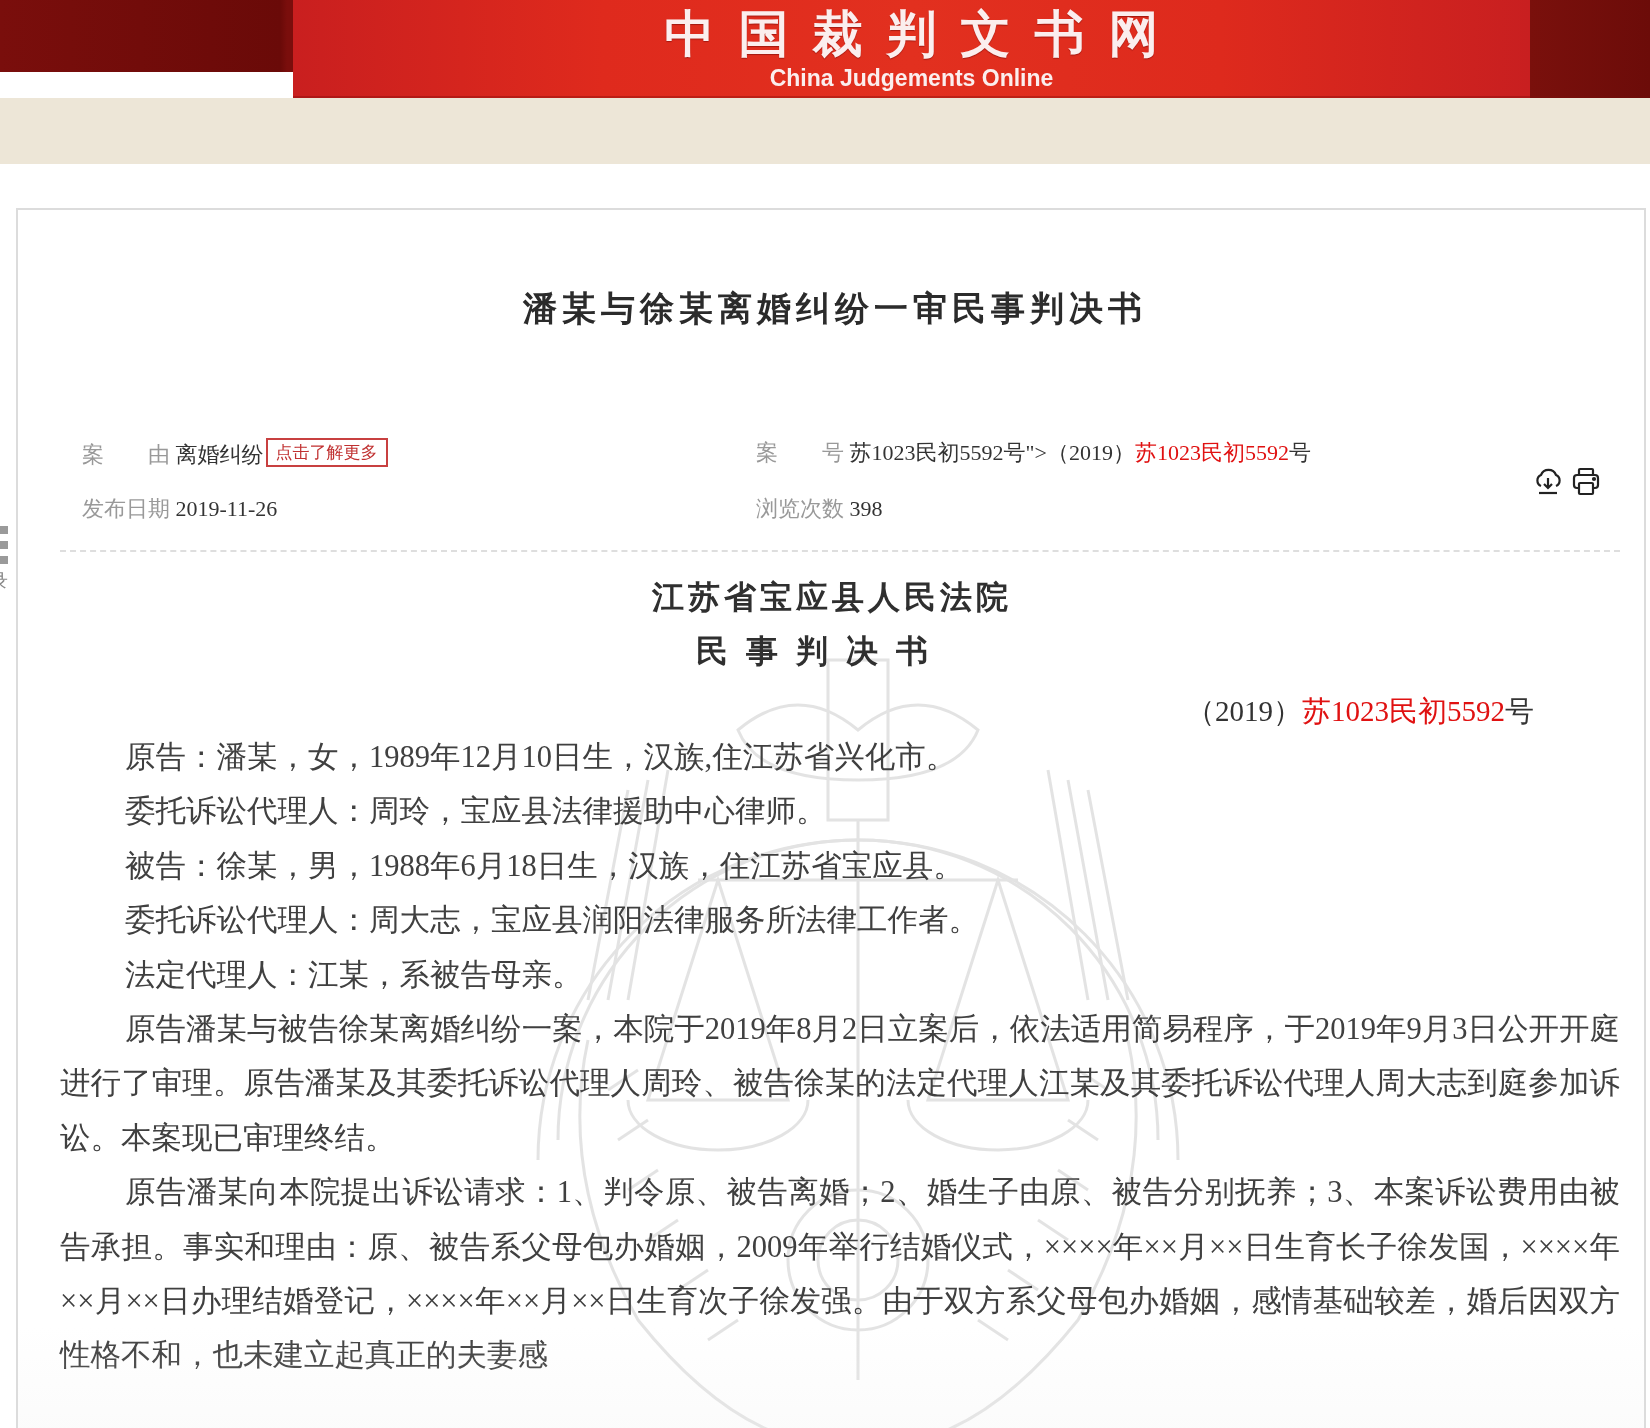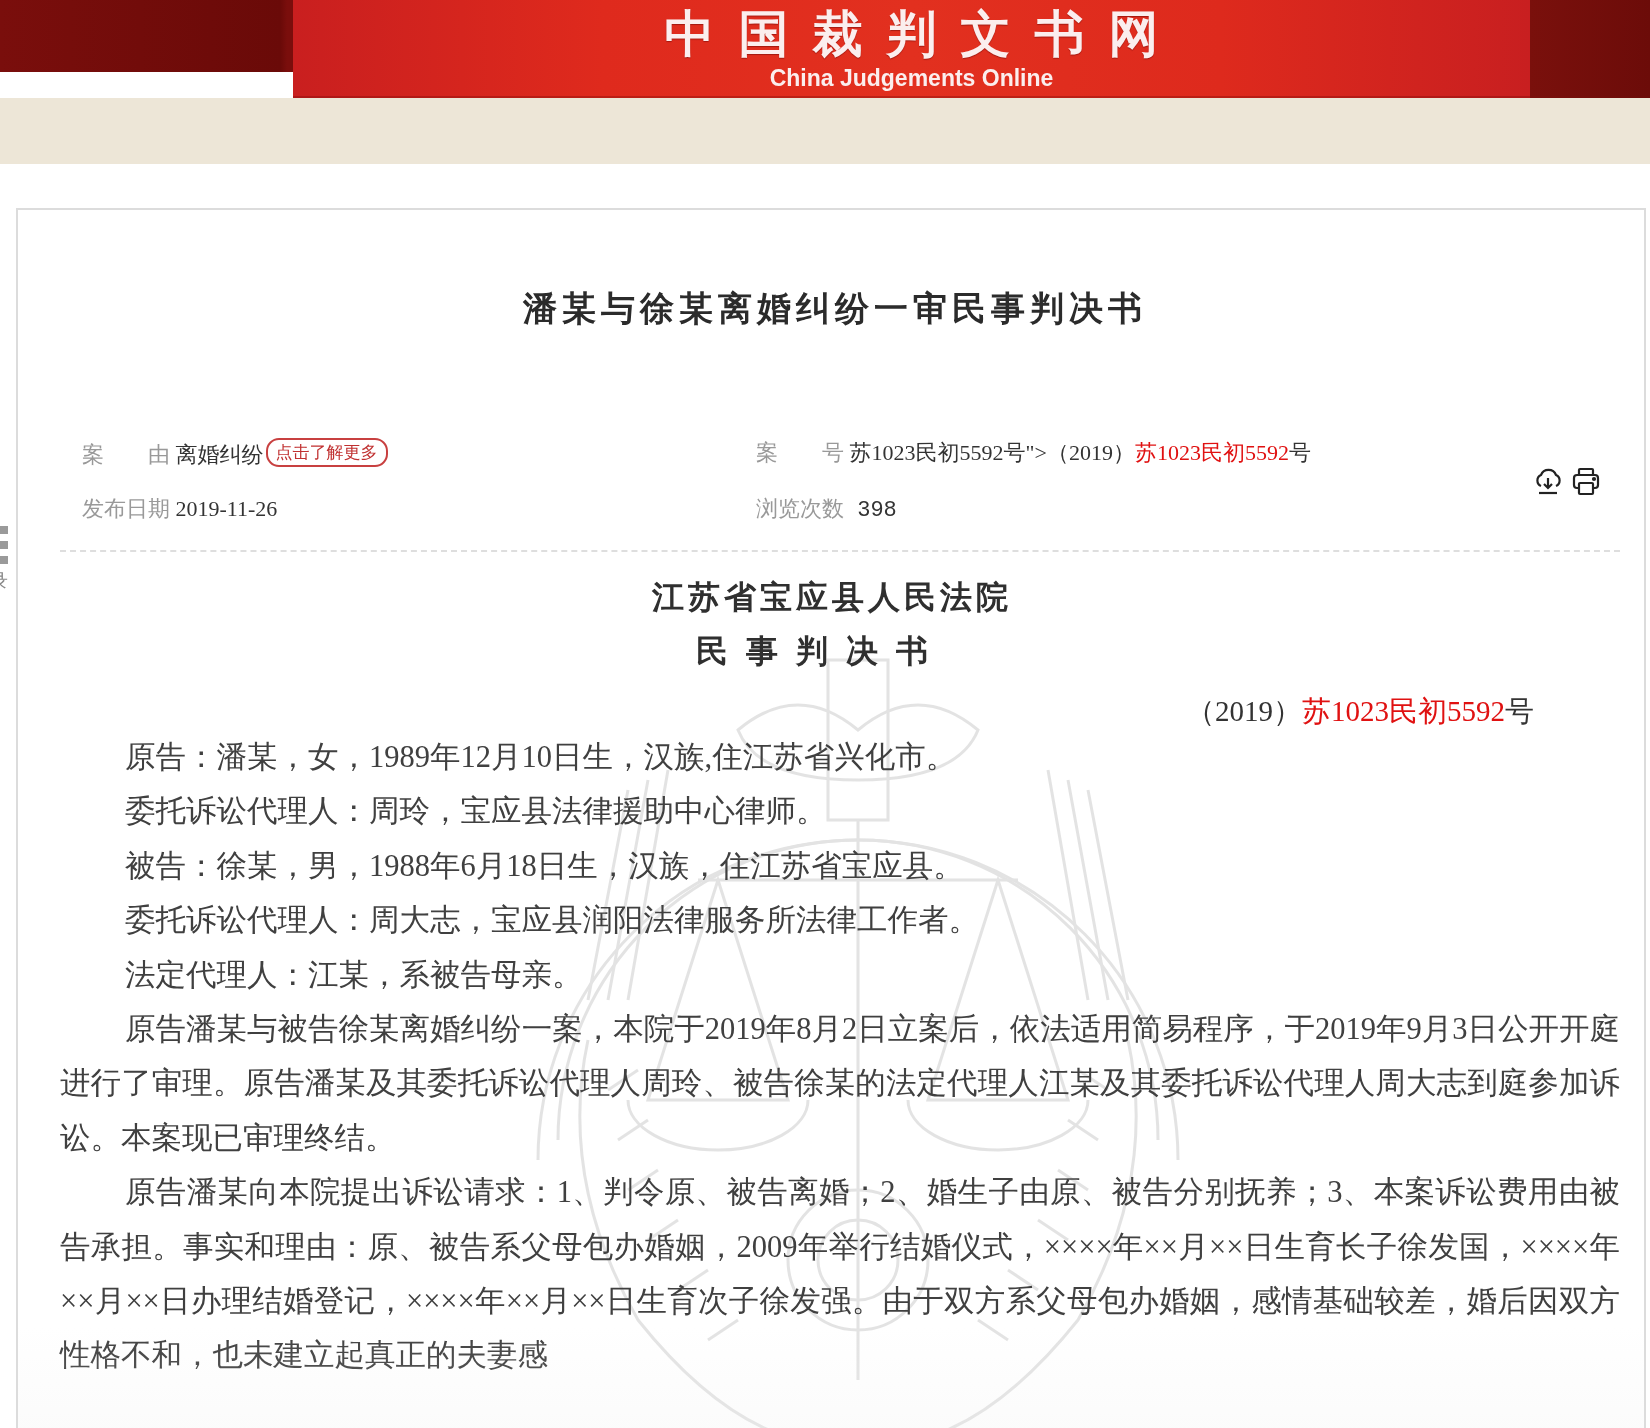--- a/index.html
+++ b/index.html
@@ -49,21 +49,21 @@
     }
 
     .meta { position: absolute; left: 48px; top: 228px; width: 1560px; height: 100px;
       font-family: "Liberation Serif", "DejaVu Serif", serif; font-size: 22px; }
     .meta-item { position: absolute; white-space: nowrap; }
     .meta-label { color: #999; display: inline-block; }
     .meta-value { color: #333; }
     .meta-red { color: #e01111; }
     .learn-more {
       display: inline-block; vertical-align: 4px; margin-left: 2px;
-      border: 2px solid #c84040; border-radius: 13px; color: #c03030;
+      border: 2px solid #c84040; border-radius: 0; color: #c03030;
       font-family: "DejaVu Sans", "Liberation Sans", sans-serif; font-size: 17px;
       padding: 0 8px; line-height: 25px; cursor: pointer; background: #fff;
     }
     .icon-btn { position: absolute; width: 32px; height: 32px; cursor: pointer; }
     .divider {
       position: absolute; left: 42px; top: 340px; width: 1560px; height: 0;
       border-top: 2px dashed #dedede;
     }
 
     
@@ -142,21 +142,21 @@
       <span class="meta-value">离婚纠纷</span><span class="learn-more">点击了解更多</span>
     </div>
     <div class="meta-item" style="left:690px; top:0;">
       <span class="meta-label">案　　号</span>
       <span class="meta-value">苏1023民初5592号"&gt;（2019）</span><span class="meta-red">苏1023民初5592</span><span class="meta-value">号</span>
     </div>
     <div class="meta-item" style="left:16px; top:56px;">
       <span class="meta-label">发布日期</span>
       <span class="meta-value">2019-11-26</span>
     </div>
-    <div class="meta-item" style="left:690px; top:56px;font-family:Liberation Mono, monospace;">
+    <div class="meta-item" style="left:690px; top:56px;">
       <span class="meta-label">浏览次数</span>
       <span class="meta-value">398</span>
     </div>
 
     <svg class="icon-btn" style="left:1466px; top:28px;" viewBox="0 0 32 32" fill="none" stroke="#222" stroke-width="2.2">
       <path d="M9 20 A6 6 0 0 1 9 9 A8 8 0 0 1 24 9 A6 6 0 0 1 24 20"></path>
       <path d="M16 12 L16 22 M12 18 L16 22 L20 18"></path>
       <path d="M7 27 L25 27"></path>
     </svg>
 

